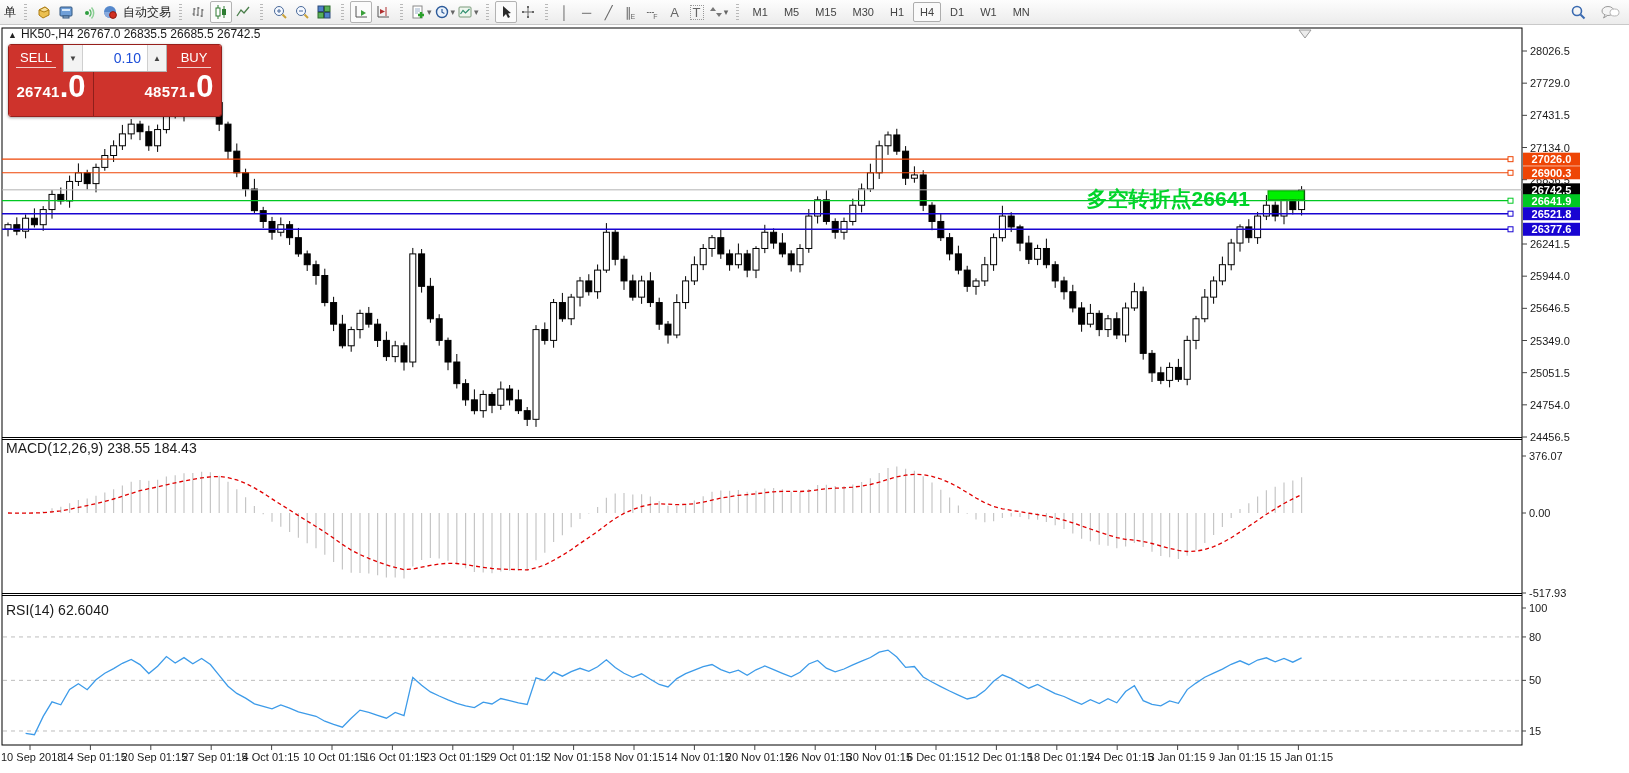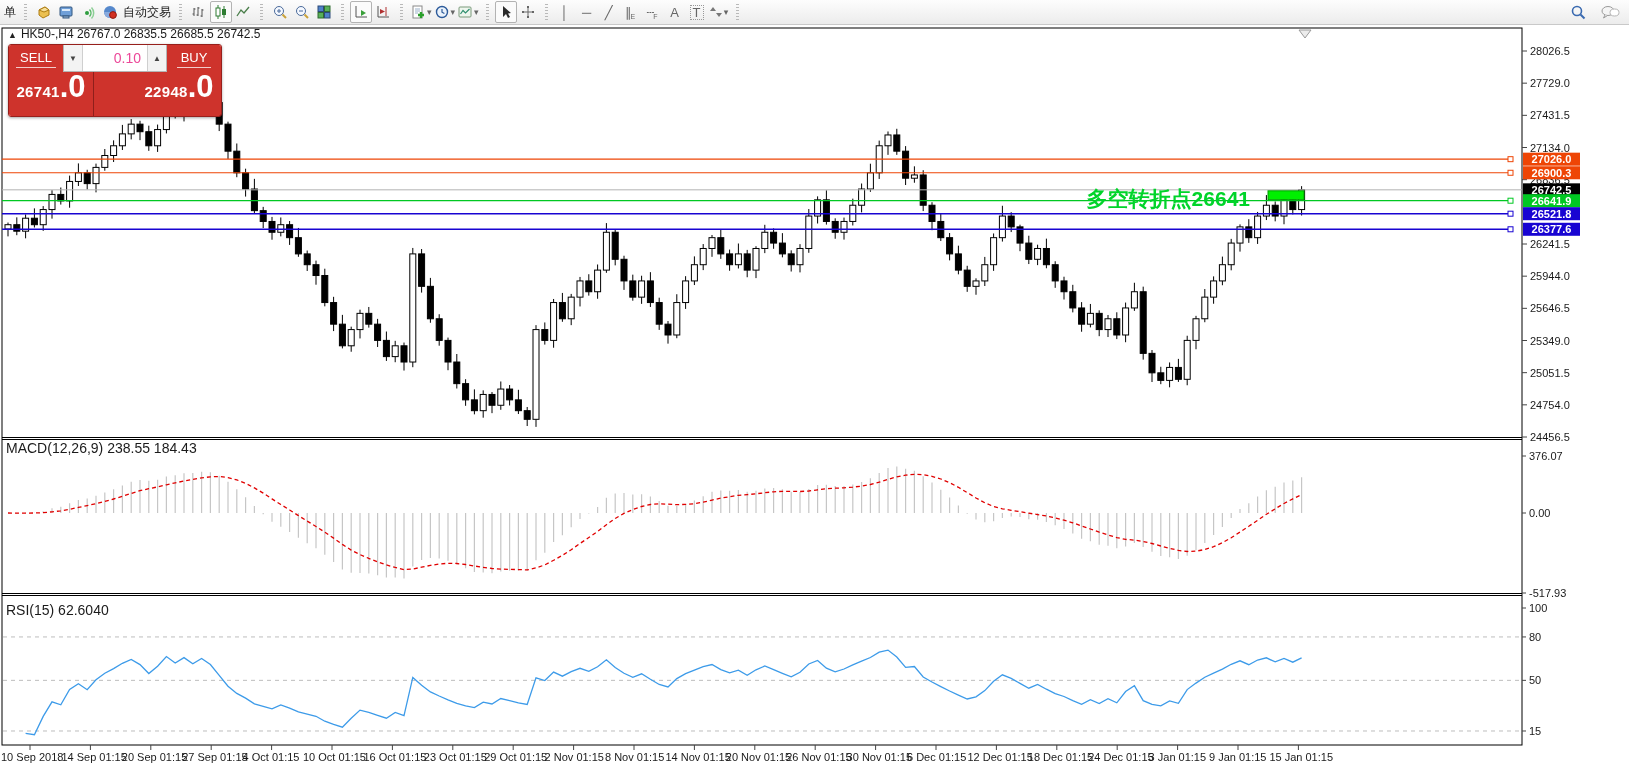--- a/index.html
+++ b/index.html
@@ -34,21 +34,21 @@
   .tp-row1{display:flex;height:27px;background:#ce332c;}
   .tp-btn{width:54px;display:flex;align-items:center;justify-content:center;color:#fff;
     font-size:13px;cursor:default;}
   .tp-btn span{border-bottom:1px solid rgba(255,255,255,.75);padding:0 4px 2px 4px;}
   .tp-stepper{flex:1;display:flex;background:#fff;border:1px solid #b5b5b5;border-top:none;margin:0;}
   .tp-step{width:18px;display:flex;align-items:center;justify-content:center;font-size:8px;
     color:#444;background:#f3f3f3;}
   .tp-step.dn{border-right:1px solid #cfcfcf;}
   .tp-step.up{border-left:1px solid #cfcfcf;}
   .tp-vol{flex:1;display:flex;align-items:center;justify-content:flex-end;padding-right:6px;
-    font-size:14px;color:#ec4899;}
+    font-size:14px;color:#1d4ed8;}
   .tp-row2{display:flex;height:44px;background:#ce332c;gap:43px;}
   .tp-price{flex:1;display:flex;align-items:baseline;justify-content:center;color:#fff;padding-top:2px;}
   .tp-price.sell{border-right:1px solid #8e1f1b;}
   .tp-num{font-size:15px;font-weight:bold;letter-spacing:.3px;}
   .tp-frac{font-size:31px;font-weight:bold;line-height:.85;}
   .icon-svg{display:block;}
 </style>
 </head>
 <body>
 
@@ -215,20 +215,31 @@
       </div>
     <div class="tb-btn">
       <svg class="icon-svg" width="14" height="14">
           <polygon points="4,2 7,6 1,6" fill="#777"></polygon>
           <polygon points="10,12 13,8 7,8" fill="#777"></polygon>
         </svg>
       <span class="caret">▾</span>
     </div>
   </div>
   <div class="grip"></div>
+  <div class="tb-group">
+    <div class="tf-btn">M1</div>
+    <div class="tf-btn">M5</div>
+    <div class="tf-btn">M15</div>
+    <div class="tf-btn">M30</div>
+    <div class="tf-btn">H1</div>
+    <div class="tf-btn active">H4</div>
+    <div class="tf-btn">D1</div>
+    <div class="tf-btn">W1</div>
+    <div class="tf-btn">MN</div>
+  </div>
   <div class="tb-right">
     <div class="tb-btn">
       <svg class="icon-svg" width="17" height="17">
           <circle cx="7" cy="7" r="4.5" fill="none" stroke="#3a6ab0" stroke-width="1.6"></circle>
           <line x1="10.5" y1="10.5" x2="14.5" y2="14.5" stroke="#3a6ab0" stroke-width="2"></line>
         </svg>
     </div>
     <div class="tb-btn" style="margin-left:10px">
       <svg class="icon-svg" width="20" height="16">
           <ellipse cx="8" cy="7" rx="6" ry="4.5" fill="#f5f5f5" stroke="#9a9a9a"></ellipse>
@@ -843,21 +854,21 @@
       <div class="tp-btn">
           <span>BUY</span>
         </div>
     </div>
     <div class="tp-row2">
       <div class="tp-price sell">
         <span class="tp-num">26741</span>
           <span class="tp-frac">.0</span>
       </div>
       <div class="tp-price">
-        <span class="tp-num">22948</span>
+        <span class="tp-num">48571</span>
           <span class="tp-frac">.0</span>
       </div>
     </div>
   </div>
 
   <div class="pane-label" style="top:416px">MACD(12,26,9) 238.55 184.43</div>
-  <div class="pane-label" style="top:578px">RSI(15) 62.6040</div>
+  <div class="pane-label" style="top:578px">RSI(14) 62.6040</div>
 </div>
 
 </body></html>

